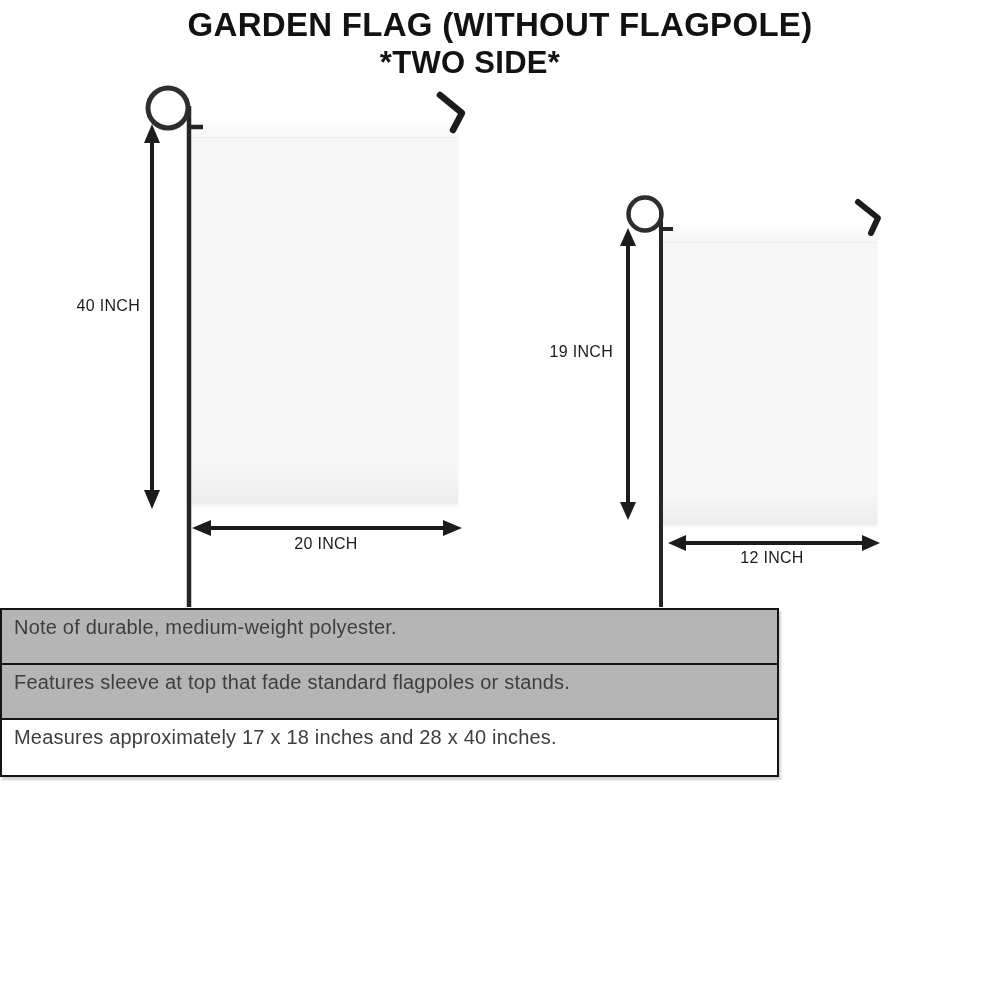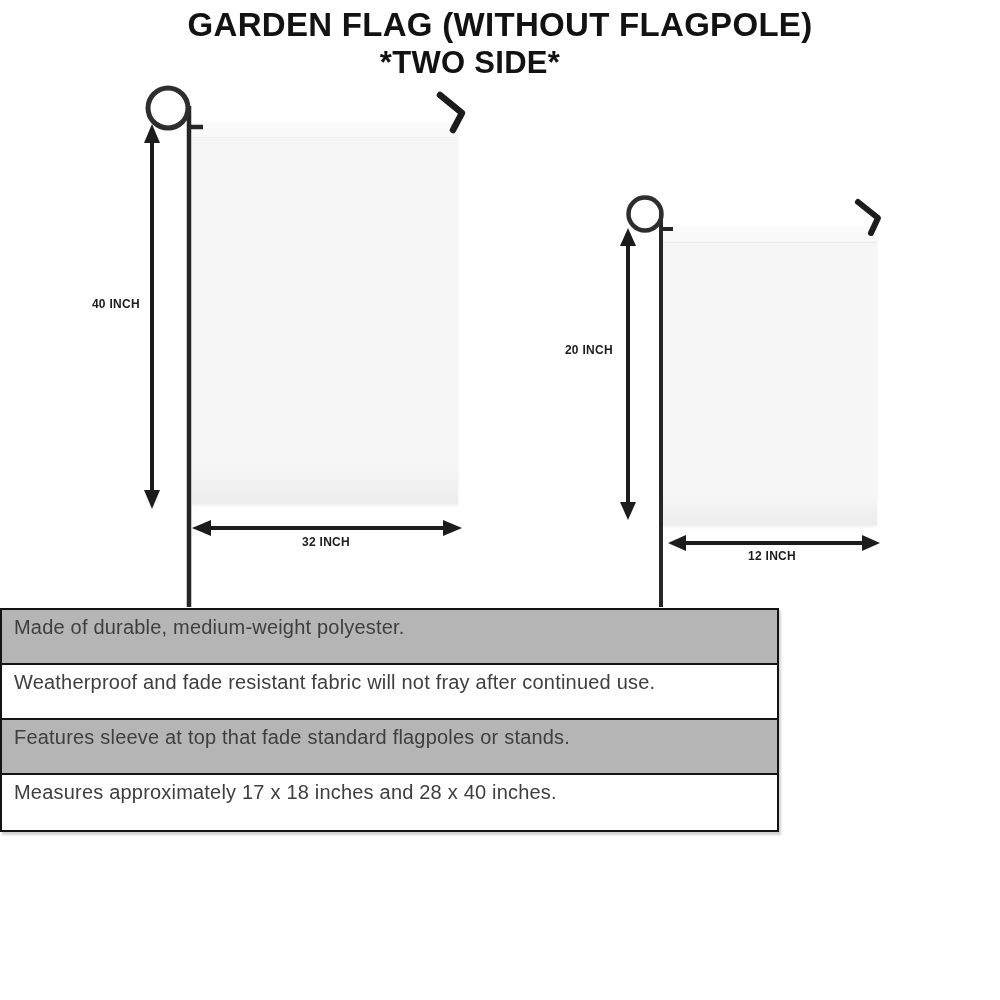--- a/index.html
+++ b/index.html
@@ -42,21 +42,21 @@
   }
   .flag-large { left: 192px; top: 121px; width: 266px; height: 383px; }
   .flag-small { left: 663px; top: 226px; width: 214px; height: 299px; }
 
   
   .diagram-svg { position: absolute; left: 0; top: 0; }
 
   
   .dim-label {
     position: absolute;
-    font-size: 12px; font-weight: 700; color: #1c1c1c;
+    font-size: 16px; font-weight: 400; color: #1c1c1c;
     letter-spacing: 0.3px; white-space: nowrap;
   }
   .lbl-40 { left: 40px;  top: 297px; width: 100px; text-align: right; }
   .lbl-28 { left: 246px; top: 535px; width: 160px; text-align: center; }
   .lbl-18 { left: 513px; top: 343px; width: 100px; text-align: right; }
   .lbl-12 { left: 692px; top: 549px; width: 160px; text-align: center; }
 
   
   .spec-table {
     position: absolute; left: 0; top: 608px; width: 779px;
@@ -124,24 +124,23 @@
     </g>
 
     <g>
       <line x1="683" y1="543" x2="865" y2="543" stroke="#1c1c1c" stroke-width="4"></line>
       <polygon points="668,543 686,535 686,551" fill="#1c1c1c"></polygon>
       <polygon points="880,543 862,535 862,551" fill="#1c1c1c"></polygon>
     </g>
   </svg>
 
   <div class="dim-label lbl-40">40 INCH</div>
-  <div class="dim-label lbl-28">32 INCH</div>
-  <div class="dim-label lbl-18">20 INCH</div>
+  <div class="dim-label lbl-28">20 INCH</div>
+  <div class="dim-label lbl-18">19 INCH</div>
   <div class="dim-label lbl-12">12 INCH</div>
 
   <div class="spec-table">
-    <div class="spec-row gray">Made of durable, medium-weight polyester.</div>
-    <div class="spec-row white">Weatherproof and fade resistant fabric will not fray after continued use.</div>
+    <div class="spec-row gray">Note of durable, medium-weight polyester.</div>
     <div class="spec-row gray">Features sleeve at top that fade standard flagpoles or stands.</div>
     <div class="spec-row white">Measures approximately 17 x 18 inches and 28 x 40 inches.</div>
   </div>
 
 </div>
 
 </body></html>

